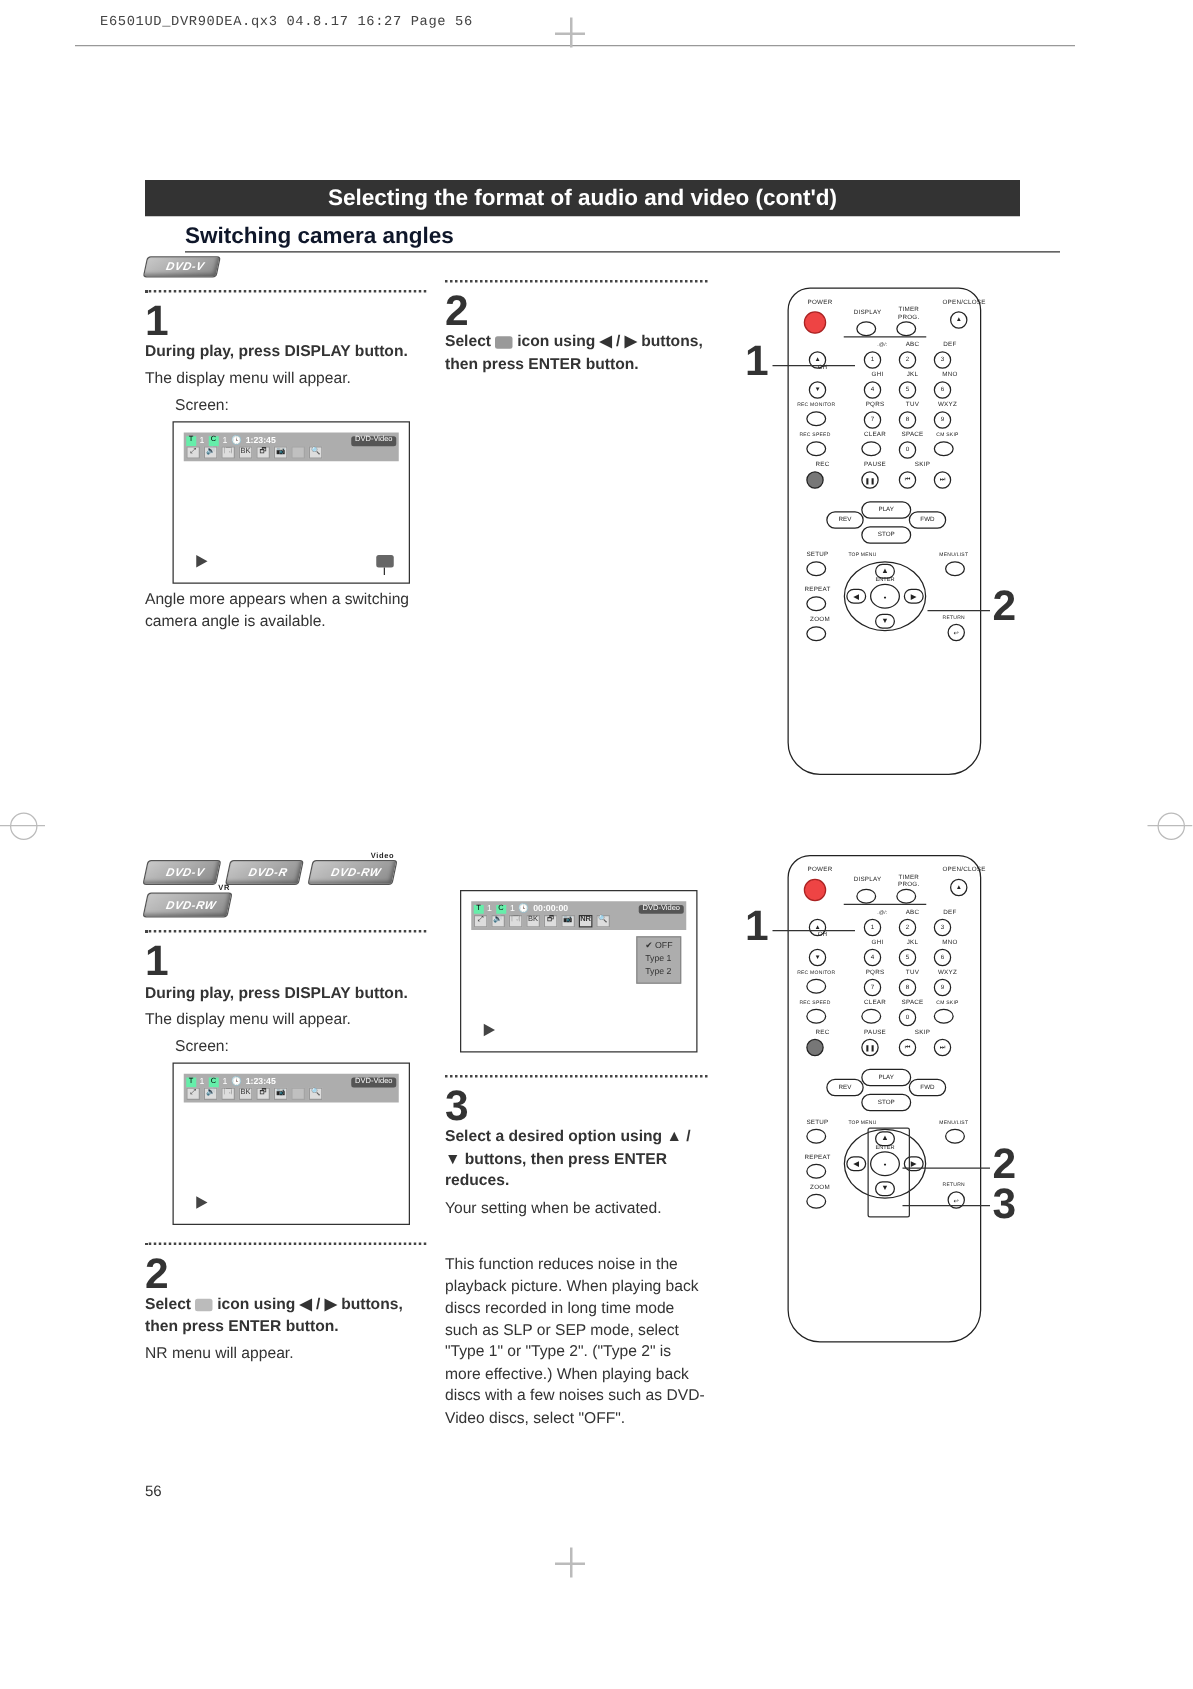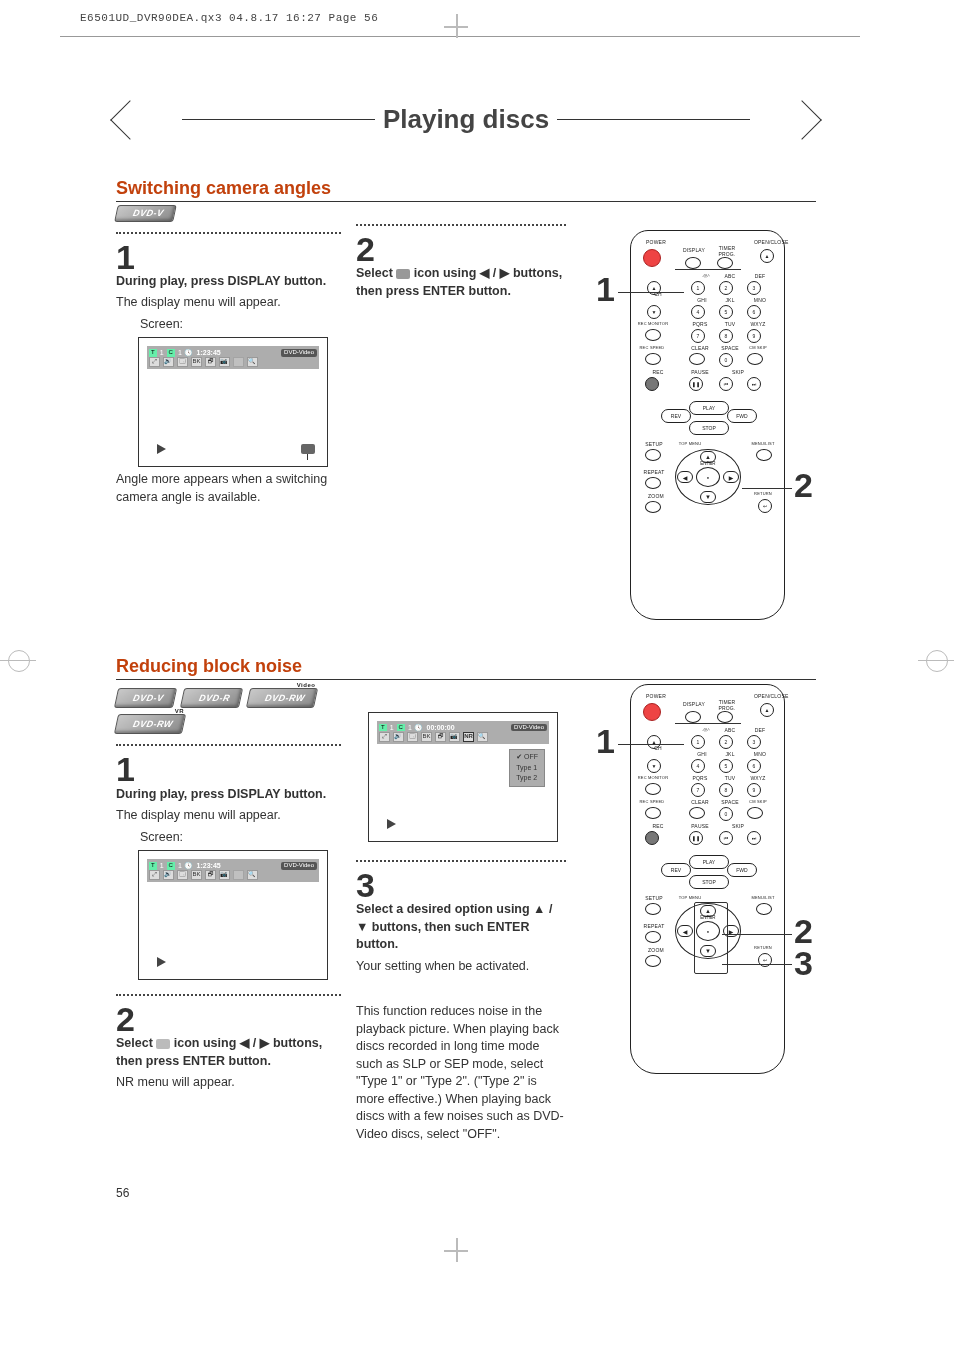--- a/index.html
+++ b/index.html
@@ -82,23 +82,24 @@
     background: #333;
     color: #fff;
     text-align: center;
     font-size: 18px;
     font-weight: 700;
     padding: 4px 8px;
   }
   .section-title {
     font-size: 18px;
     font-weight: 700;
-    color: #c2410c;
+    color: #0f172a;
     border-bottom: 1px solid #333;
     padding-bottom: 2px;
+    margin-left: 32px;
   }
   .section-title.sw {
     position: absolute;
     top: 178px; left: 116px; width: 700px;
   }
   .section-title.rb {
     position: absolute;
     top: 656px; left: 116px; width: 700px;
   }
   .dvd-badge {
@@ -235,27 +236,21 @@
 <body>
 
 <div class="page">
   <div class="header-tag">E6501UD_DVR90DEA.qx3  04.8.17  16:27  Page 56</div>
   <div class="crop-line"></div>
   <div class="crop-corner tl"></div>
   <div class="crop-corner bc"></div>
   <div class="side-crop-l"></div>
   <div class="side-crop-r"></div>
 
-  <div class="title-row">
-    <div class="chev-l"></div>
-    <div class="rule"></div>
-    <span class="title-label">Playing discs</span>
-    <div class="rule"></div>
-    <div class="chev-r"></div>
-  </div>
+  <div class="subhead-bar">Selecting the format of audio and video (cont'd)</div>
 
   <div class="section-title sw">Switching camera angles</div>
 
   <div class="col" style="top:204px; left:116px;">
     <span class="dvd-badge">DVD-V</span>
     <div class="dotted"></div>
     <div class="stepnum">1</div>
     <p class="bold">During play, press DISPLAY button.</p>
     <p>The display menu will appear.</p>
     <p style="text-indent:24px;">Screen:</p>
@@ -292,21 +287,20 @@
   <div class="col" style="top:218px; left:356px; width:210px;">
     <div class="dotted"></div>
     <div class="stepnum">2</div>
     <p class="bold">
       <span>Select</span>
       <span class="inline-icon"></span>
       <span>icon using ◀ / ▶ buttons, then press ENTER button.</span>
     </p>
   </div>
 
-  <div class="section-title rb">Reducing block noise</div>
 
   <div class="col" style="top:686px; left:116px;">
     <div style="line-height:1.8;">
       <span class="dvd-badge">DVD-V</span>
       <span class="dvd-badge">DVD-R</span>
       <span class="dvd-badge vr">DVD-RW</span><br>
       <span class="dvd-badge" style="position:relative;">
         <span style="position:absolute;top:-9px;right:2px;font-size:6px;color:#222;transform:skewX(12deg);font-style:normal;">VR</span>
         <span>DVD-RW</span>
       </span>
@@ -377,21 +371,21 @@
       </div>
       <div class="nr-popup">
         <div class="chk">OFF</div>
         <div>Type 1</div>
         <div>Type 2</div>
       </div>
       <div class="playtri"></div>
     </div>
     <div class="dotted" style="margin-top:18px;"></div>
     <div class="stepnum">3</div>
-    <p class="bold">Select a desired option using ▲ / ▼ buttons, then such ENTER button.</p>
+    <p class="bold">Select a desired option using ▲ / ▼ buttons, then press ENTER reduces.</p>
     <p>Your setting when be activated.</p>
     <p style="margin-top:28px;">This function reduces noise in the playback picture. When playing back discs recorded in long time mode such as SLP or SEP mode, select "Type 1" or "Type 2". ("Type 2" is more effective.) When playing back discs with a few noises such as DVD-Video discs, select "OFF".</p>
   </div>
 
   <div class="remote r1">
 
     <span class="lbl" style="left:12px;top:8px;">POWER</span>
     <span class="lbl" style="right:4px;top:8px;">OPEN/CLOSE</span>
     <span class="lbl" style="left:50px;top:16px;">DISPLAY</span>
     <span class="lbl" style="left:82px;top:14px;width:28px;">TIMER PROG.</span>

